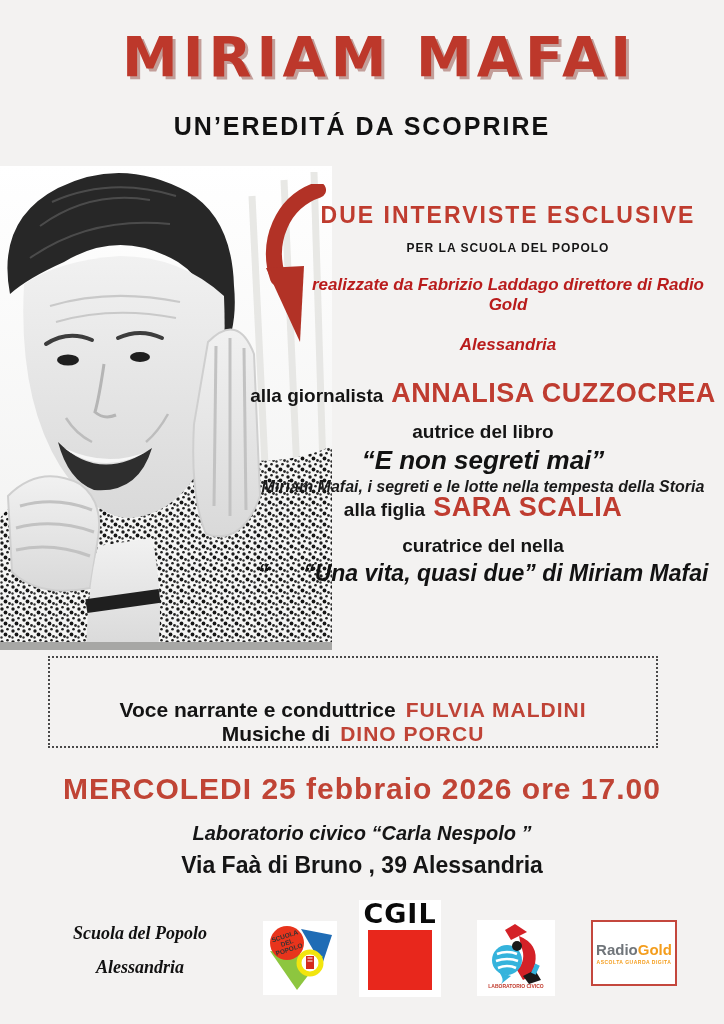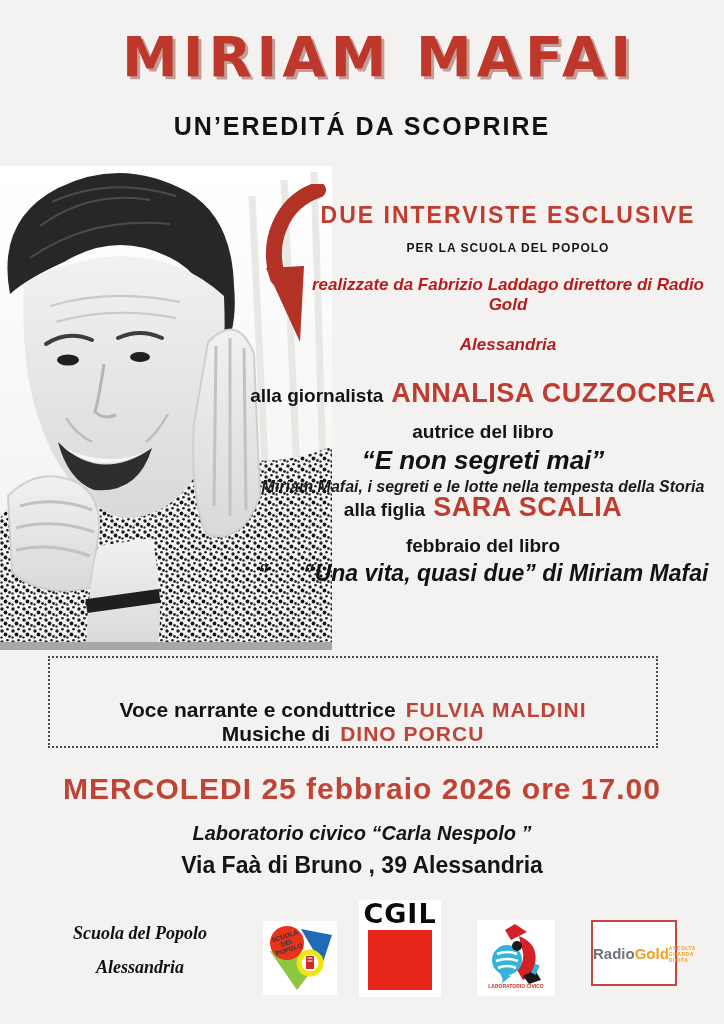--- a/index.html
+++ b/index.html
@@ -64,21 +64,21 @@
   .org div + div{margin-top:16px;}
   .logo{background:#fff;}
   .logo-scuola{left:263px;top:921px;width:74px;height:74px;}
   .logo-cgil{left:359px;top:900px;width:82px;height:97px;text-align:center;}
   .cgil-text{font-family:"DejaVu Sans",sans-serif;font-weight:800;font-size:27px;letter-spacing:1px;color:#0a0a0a;line-height:1.05;}
   .cgil-square{width:64px;height:60px;margin:2px auto 0;background:#e8271c;}
   .logo-lab{left:477px;top:920px;width:78px;height:76px;}
   .logo-radiogold{
     left:591px;top:920px;width:86px;height:66px;
     border:2px solid #c4473d;box-sizing:border-box;
-    display:flex;flex-direction:row;align-items:center;justify-content:flex-start;
+    display:flex;flex-direction:column;align-items:center;justify-content:center;
   }
   .rg-line{font-weight:800;font-size:15px;line-height:1;}
   .rg-radio{color:#70757a;}
   .rg-gold{color:#f49d1c;}
   .rg-tag{font-size:5px;font-weight:700;color:#f49d1c;letter-spacing:.5px;margin-top:2px;}
 </style>
 </head>
 <body>
 
 <div class="poster">
@@ -179,21 +179,21 @@
     </div>
     <div class="role">autrice del libro</div>
     <div class="book">“E non segreti mai”</div>
     <div class="book-sub">Miriam Mafai, i segreti e le lotte nella tempesta della Storia</div>
   </div>
 
   <div class="abs iv-block iv-2">
     <div>
       <span class="prefix">alla figlia</span><span class="person">SARA SCALIA</span>
     </div>
-    <div class="role">febbraio del libro</div>
+    <div class="role">curatrice del nella</div>
     <div class="book book2">
       <span class="stray">“</span><span>“Una vita, quasi due” di Miriam Mafai</span>
     </div>
   </div>
 
   <div class="abs credits">
     <div>
       <span class="cred-label">Voce narrante  e conduttrice</span><span class="cred-name">FULVIA MALDINI</span>
     </div>
     <div>

